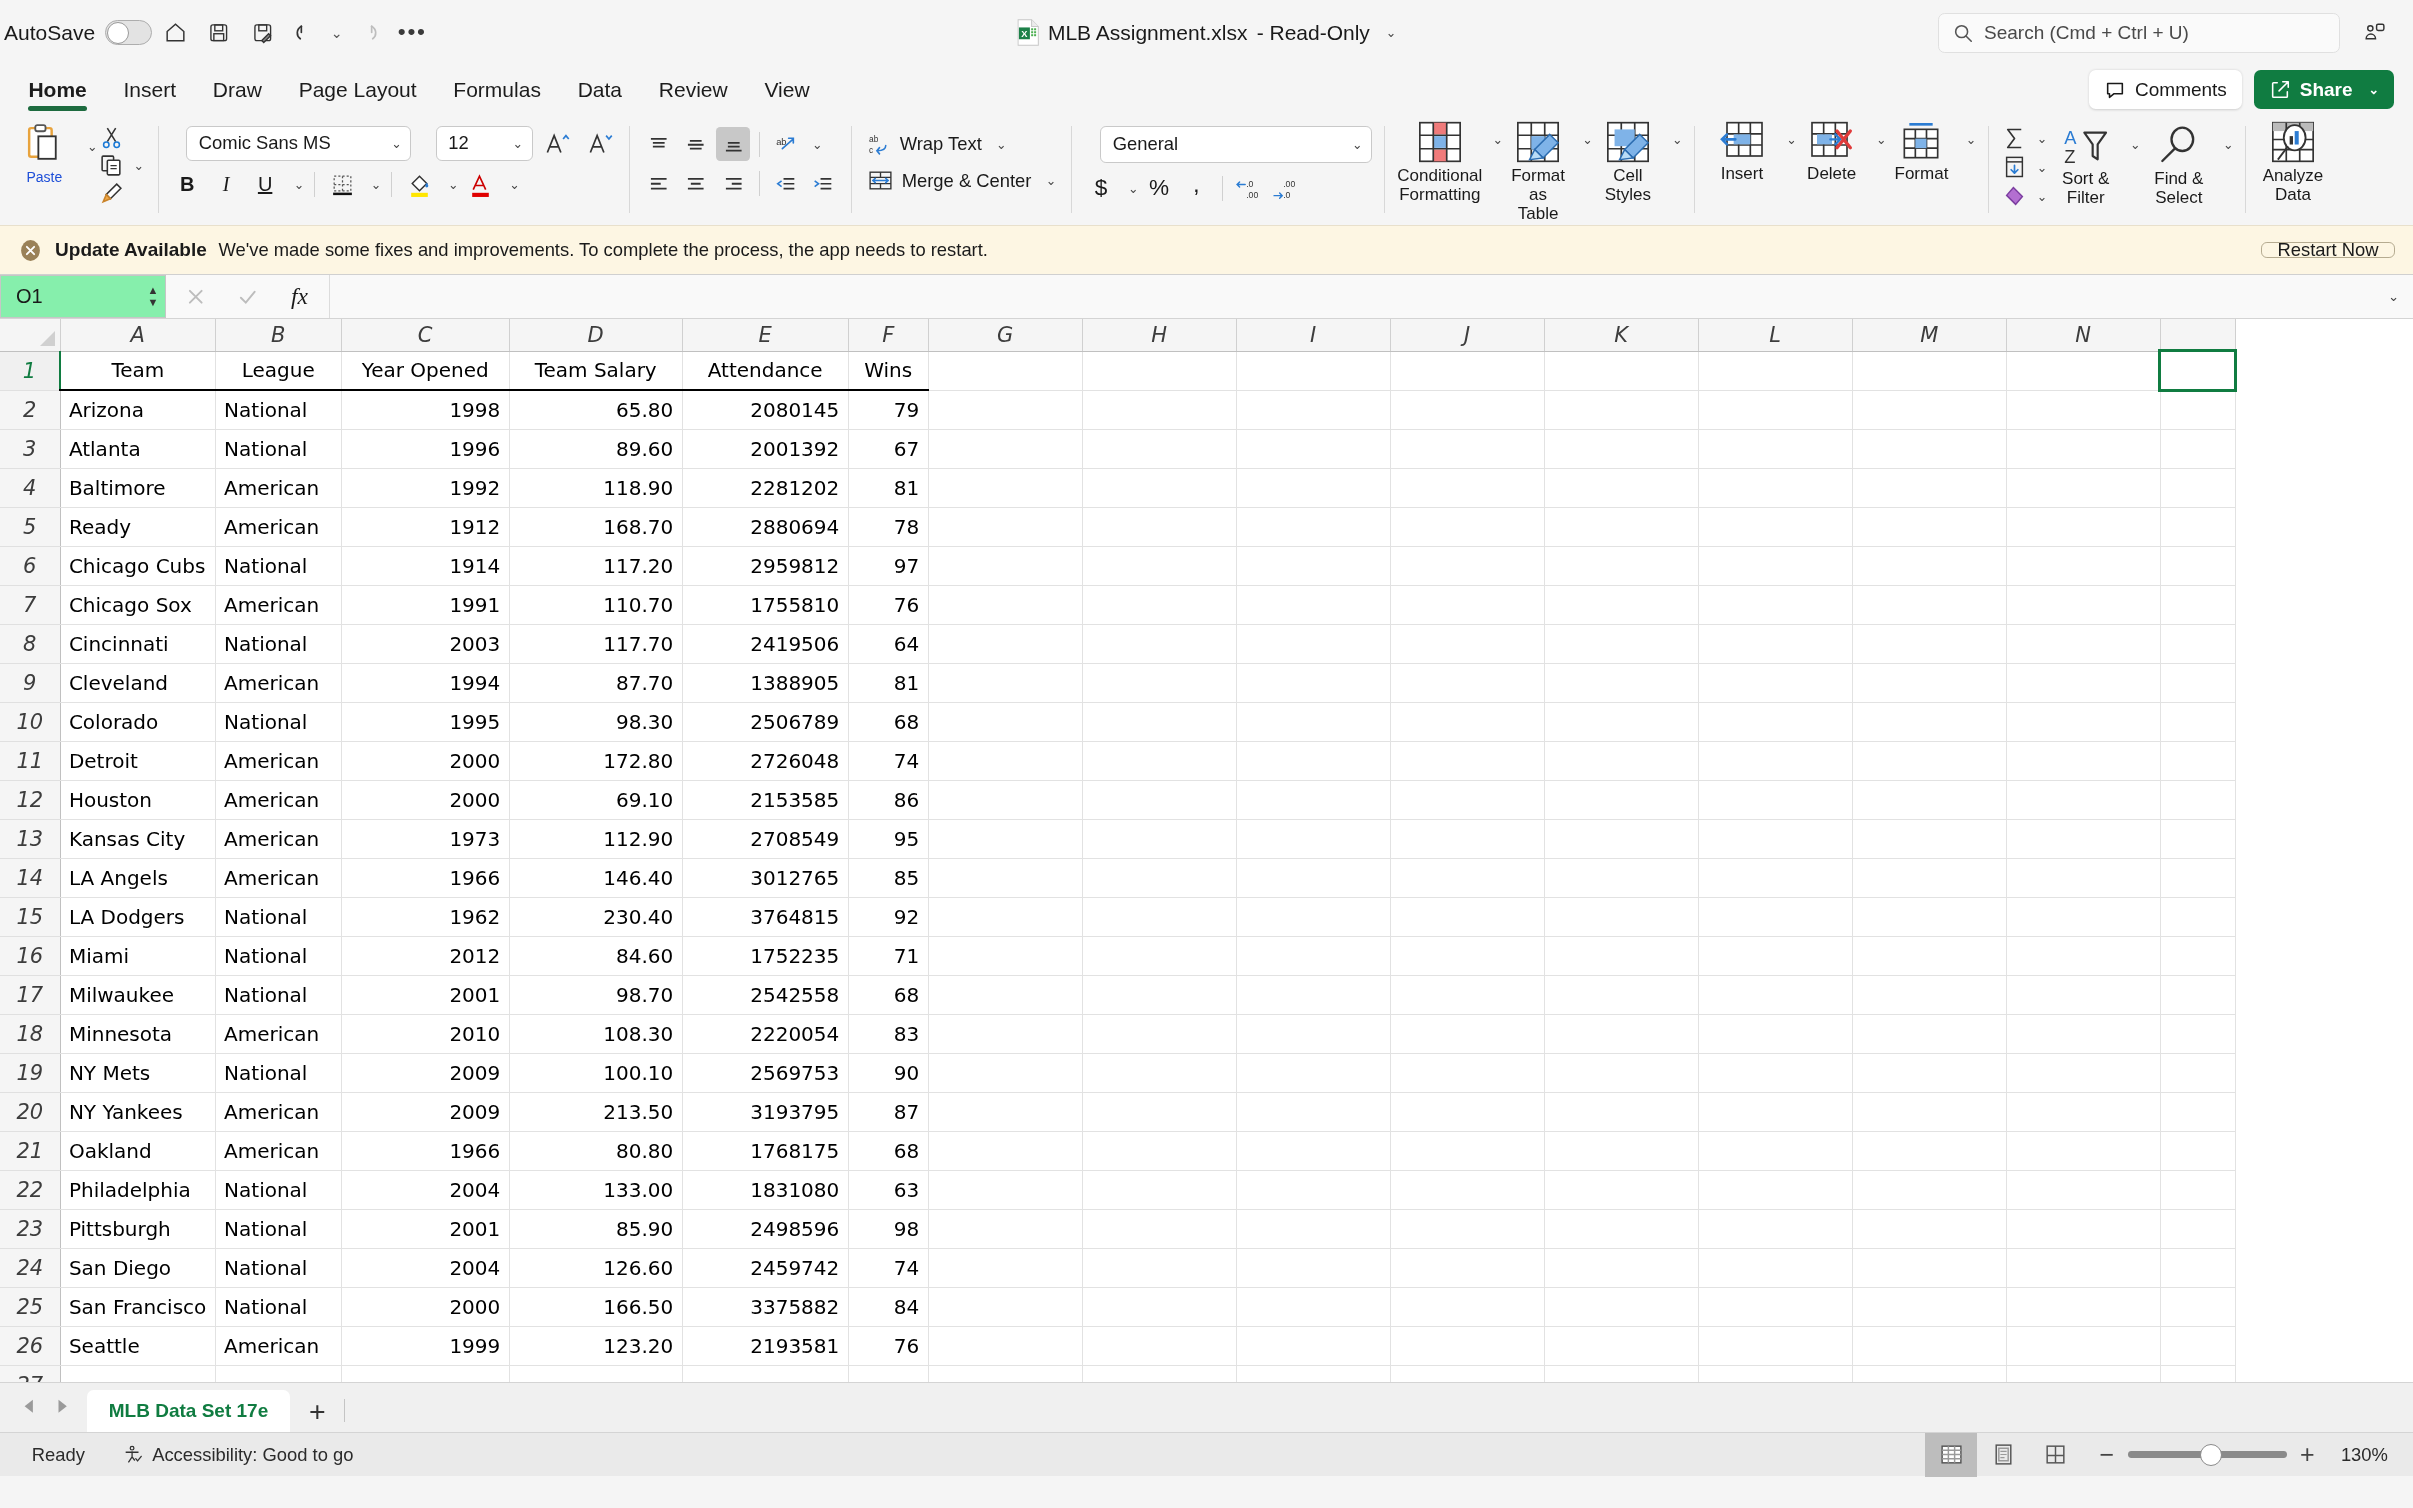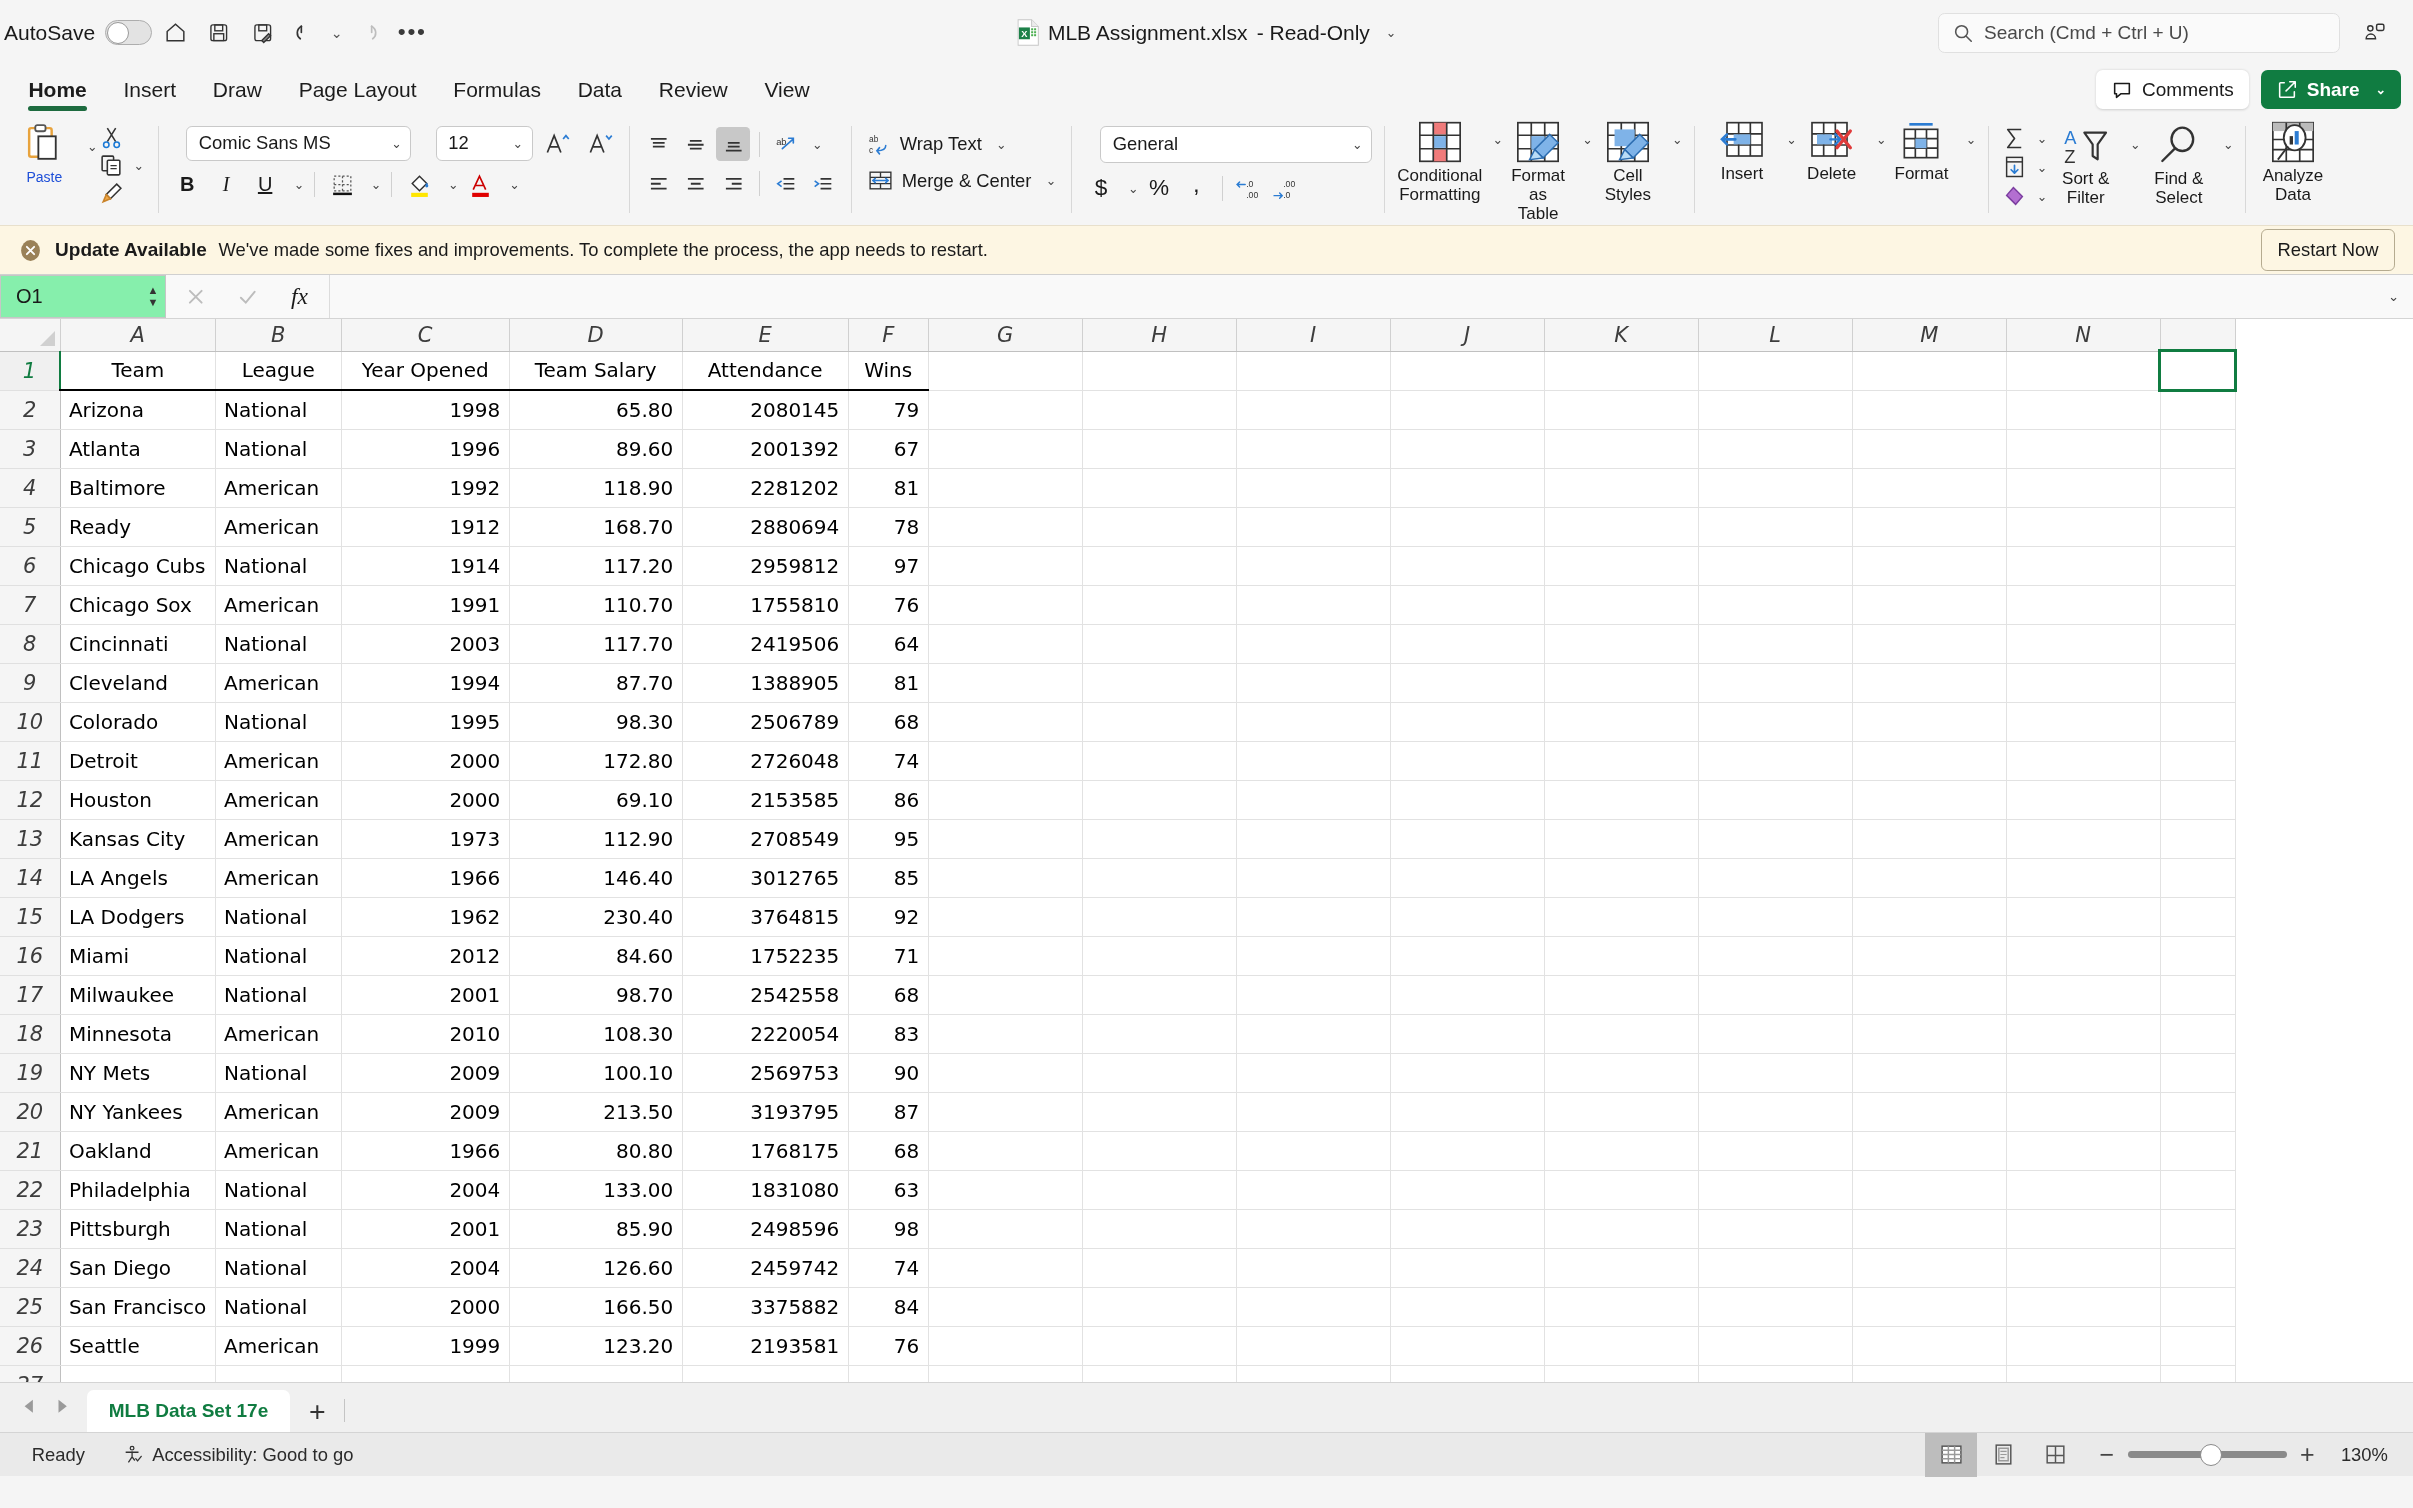--- a/index.html
+++ b/index.html
@@ -68,21 +68,21 @@
   .tab {
     font-size: 21px; color: #1c1c1c; padding: 0 18.4px 11.7px 18.4px;
     cursor: pointer; position: relative; white-space: nowrap;
   }
   .tab.active { font-weight: bold; }
   .tab.active::after {
     content: ''; position: absolute; left: 18.4px; right: 18.4px; bottom: 3.4px;
     height: 4.2px; background: #1d6b3f; border-radius: 2.5px;
   }
   .tabs-right {
-    position: absolute; right: 12px; bottom: 5px;
+    position: absolute; right: 19px; bottom: 5px;
     display: flex; align-items: center; gap: 11.7px;
   }
   .comments-btn {
     height: 39px; background: #fff; border-radius: 6.7px;
     display: flex; align-items: center; gap: 9.2px; padding: 0 15px;
     font-size: 19px; color: #1a1a1a; cursor: pointer;
     box-shadow: 0 0.8px 2.5px rgba(0,0,0,.16);
   }
   .share-btn {
     height: 39px; background: #107c41; border-radius: 6.7px;
@@ -148,21 +148,21 @@
   .edit-mini { display: flex; align-items: center; gap: 2.5px; cursor: pointer; }
 
   
   .banner {
     height: 49px; background: #fdf6e3; display: flex; align-items: center;
     padding: 0 18.4px; gap: 11.7px; border-top: 0.8px solid #e8e0cc;
   }
   .banner-strong { font-size: 19px; font-weight: bold; color: #1a1a1a; }
   .banner-text { font-size: 18.4px; color: #1a1a1a; }
   .restart-btn {
-    margin-left: auto; height: 42px; border: 1.3px solid #b5ab90;
+    margin-left: auto; height: 16px; border: 1.3px solid #b5ab90;
     border-radius: 5.9px; background: #fdf6e3; padding: 0 15px;
     font-size: 18.4px; color: #1a1a1a; cursor: pointer;
     display: flex; align-items: center;
   }
 
   
   .formulabar {
     height: 45px; display: flex; align-items: stretch;
     background: #f9f9f9; border-bottom: 0.8px solid #d4d4d4;
     border-top: 0.8px solid #d0d0d0;

